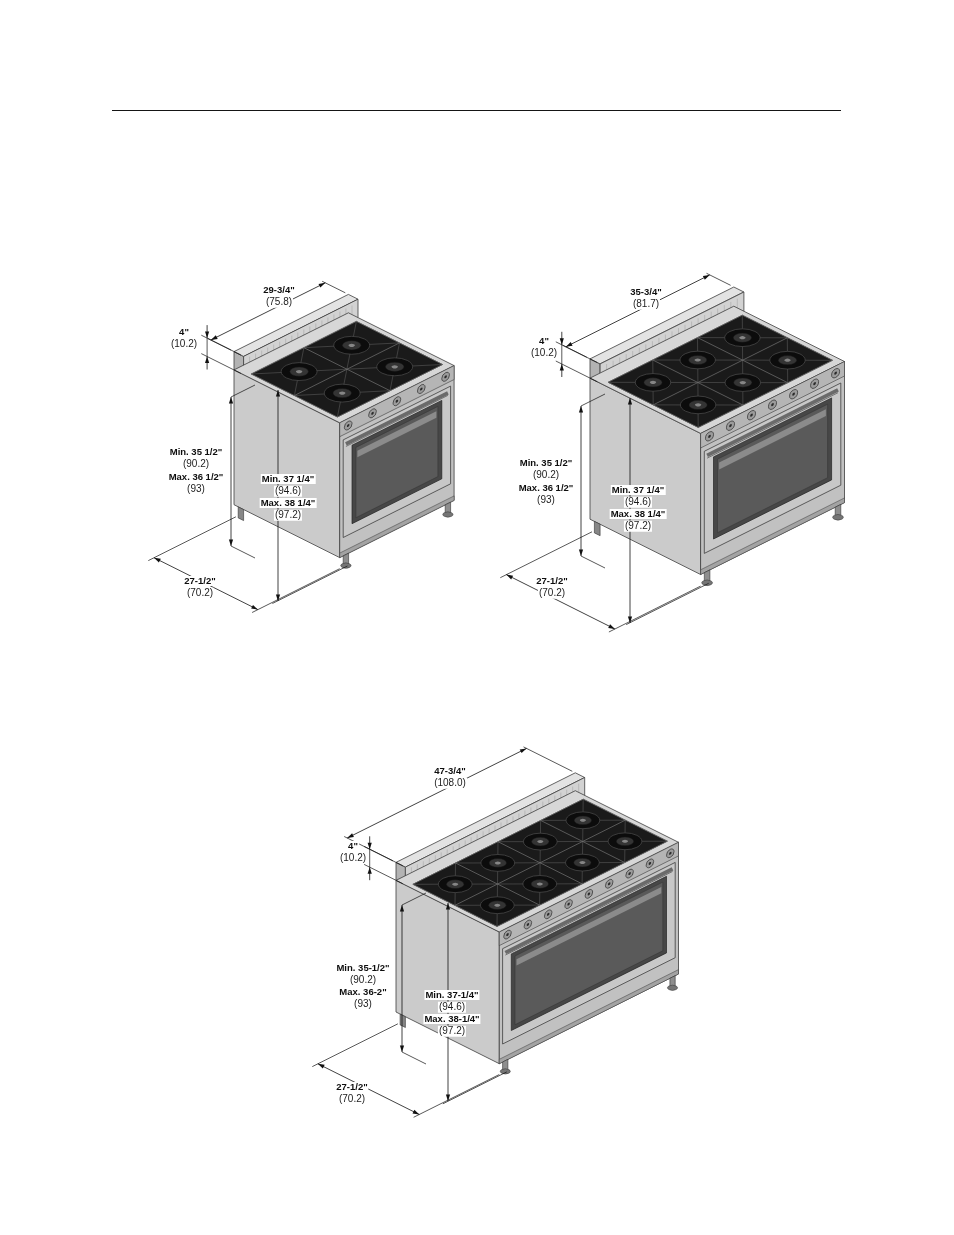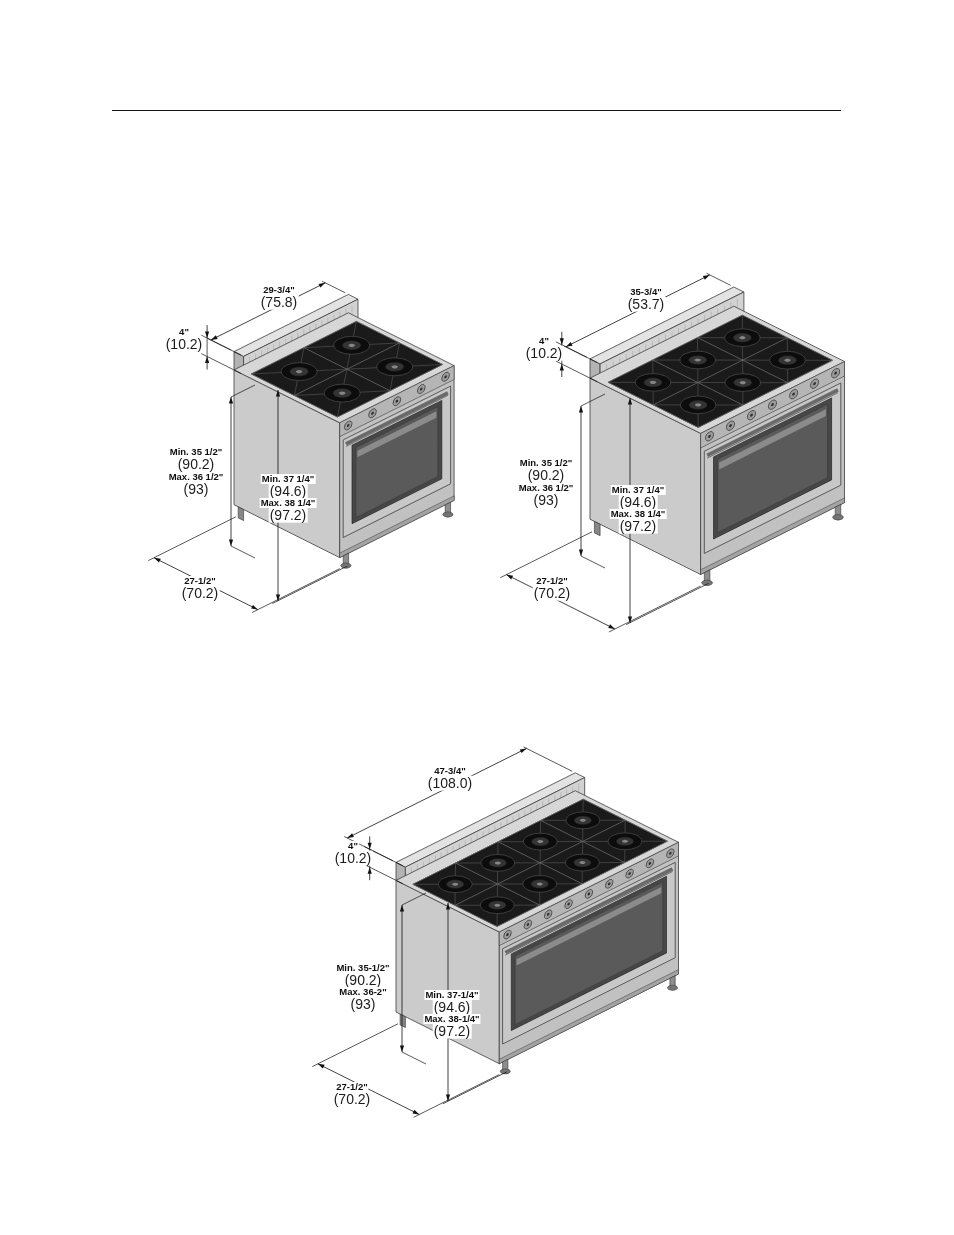--- a/index.html
+++ b/index.html
@@ -3,21 +3,21 @@
 <meta charset="utf-8">
 <style>
   *{margin:0;padding:0;box-sizing:border-box}
   html,body{background:#ffffff}
   body{font-family:"Liberation Sans",sans-serif}
   .page{position:relative;width:954px;height:1235px;background:#fff;overflow:hidden}
   .top-rule{position:absolute;left:112px;top:110px;width:729px;height:1px;background:#151515}
   svg.diagram{position:absolute;left:0;top:0}
   .lbl{position:absolute;transform:translate(-50%,-50%);font-size:9.5px;font-weight:bold;
        color:#0e0e0e;white-space:nowrap;background:#fff;padding:0 1px;line-height:1.05;text-align:center}
-  .lbl.cm{font-size:14px;font-weight:normal;color:#1c1c1c}
+  .lbl.cm{font-size:10px;font-weight:normal;color:#1c1c1c}
 </style>
 </head>
 <body>
 
 <div class="page">
   <div class="top-rule"></div>
 
   <svg class="diagram" width="954" height="1235" viewBox="0 0 954 1235">
     <g id="fig-30">
         <polygon points="234.0,369.9 243.6,374.7 243.6,356.4 234.0,351.6" fill="#b3b3b3" stroke="#3d3d3d" stroke-width="0.8"></polygon>
@@ -395,21 +395,21 @@
   <div class="lbl" style="left:196px;top:477px">Max. 36 1/2"</div>
   <div class="lbl cm" style="left:196px;top:489px">(93)</div>
   <div class="lbl" style="left:288px;top:479px">Min. 37 1/4"</div>
   <div class="lbl cm" style="left:288px;top:491px">(94.6)</div>
   <div class="lbl" style="left:288px;top:503px">Max. 38 1/4"</div>
   <div class="lbl cm" style="left:288px;top:515px">(97.2)</div>
   <div class="lbl" style="left:200px;top:581px">27-1/2"</div>
   <div class="lbl cm" style="left:200px;top:593px">(70.2)</div>
 
   <div class="lbl" style="left:646px;top:292px">35-3/4"</div>
-  <div class="lbl cm" style="left:646px;top:304px">(53.7)</div>
+  <div class="lbl cm" style="left:646px;top:304px">(81.7)</div>
   <div class="lbl" style="left:544px;top:341px">4"</div>
   <div class="lbl cm" style="left:544px;top:353px">(10.2)</div>
   <div class="lbl" style="left:546px;top:463px">Min. 35 1/2"</div>
   <div class="lbl cm" style="left:546px;top:475px">(90.2)</div>
   <div class="lbl" style="left:546px;top:488px">Max. 36 1/2"</div>
   <div class="lbl cm" style="left:546px;top:500px">(93)</div>
   <div class="lbl" style="left:638px;top:490px">Min. 37 1/4"</div>
   <div class="lbl cm" style="left:638px;top:502px">(94.6)</div>
   <div class="lbl" style="left:638px;top:514px">Max. 38 1/4"</div>
   <div class="lbl cm" style="left:638px;top:526px">(97.2)</div>

